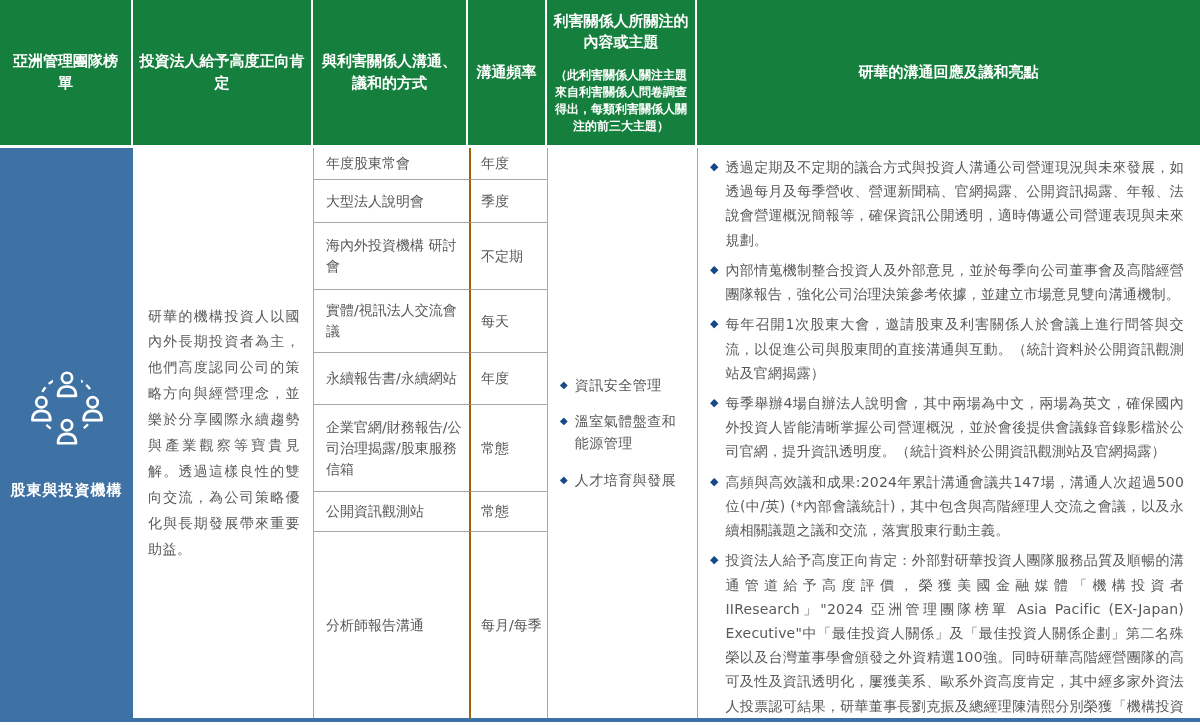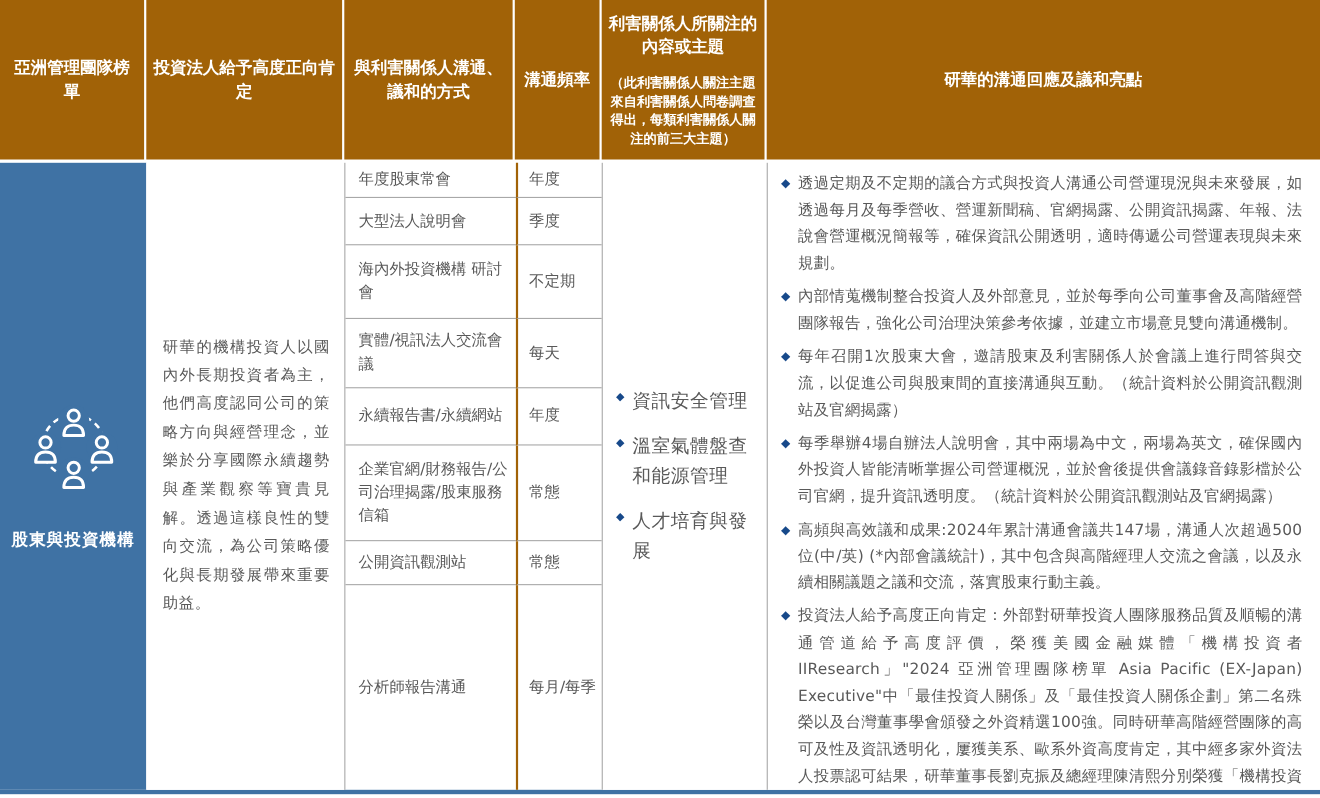--- a/index.html
+++ b/index.html
@@ -2,21 +2,21 @@
 <html><head>
 <meta charset="utf-8">
 <style>
   html,body{margin:0;padding:0;background:#ffffff;}
   body{font-family:"DejaVu Sans","Liberation Sans",sans-serif;}
   .page{position:relative;width:1200px;height:725px;background:#ffffff;overflow:hidden;}
 
   
   .thead{display:grid;grid-template-columns:131px 178px 153px 77px 148px 1fr;
          gap:2px;height:145px;background:#ffffff;}
-  .th{background:#a16207;color:#ffffff;display:flex;flex-direction:column;
+  .th{background:#15803d;color:#ffffff;display:flex;flex-direction:column;
       align-items:center;justify-content:center;text-align:center;
       font-weight:bold;font-size:15px;line-height:1.45;padding:0 6px;box-sizing:border-box;}
   .th .note{font-size:12px;font-weight:bold;line-height:1.4;margin-top:13px;}
 
   .head-gap{height:3px;background:#ffffff;}
 
   
   .tbody{display:grid;grid-template-columns:133px 180px 234px 150px 503px;height:570px;}
   .cell{box-sizing:border-box;background:#ffffff;}
 
@@ -38,21 +38,21 @@
         box-sizing:border-box;line-height:1.5;}
   .m{padding:4px 6px 4px 12px;}
   .f{padding:4px 4px 4px 10px;border-left:2px solid #a16207;}
   .rb{border-bottom:1px solid #a8a8a8;}
 
   
   .topics{border-left:1px solid #a8a8a8;display:flex;flex-direction:column;
           justify-content:center;gap:15px;padding:0 8px 0 12px;}
   .topic{display:flex;align-items:flex-start;gap:7px;}
   .topic .blt{color:#17498a;font-size:10px;margin-top:4px;flex:0 0 auto;}
-  .topic .txt{font-size:17px;color:#595959;line-height:1.55;letter-spacing:.5px;}
+  .topic .txt{font-size:14px;color:#595959;line-height:1.55;letter-spacing:.5px;}
 
   
   .highlights{border-left:1px solid #a8a8a8;padding:7px 16px 4px 12px;overflow:hidden;}
   .hl{display:flex;align-items:flex-start;gap:7px;margin-bottom:6px;}
   .hl .blt{color:#17498a;font-size:11px;margin-top:5px;flex:0 0 auto;}
   .hl .txt{font-size:14px;color:#595959;line-height:1.73;text-align:justify;
            letter-spacing:.2px;}
 
   .bottom-rule{height:4px;background:#3f72a4;}
 </style>

